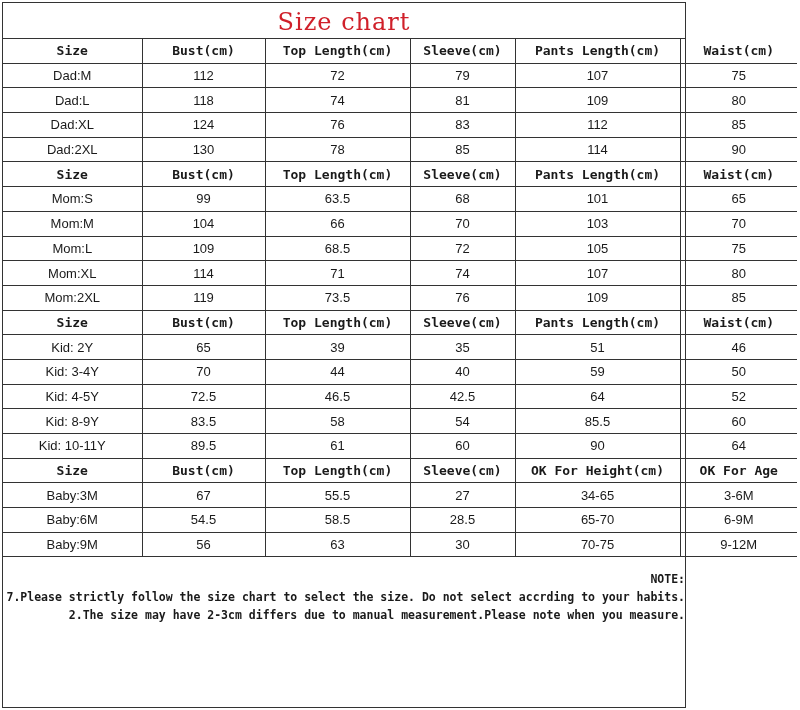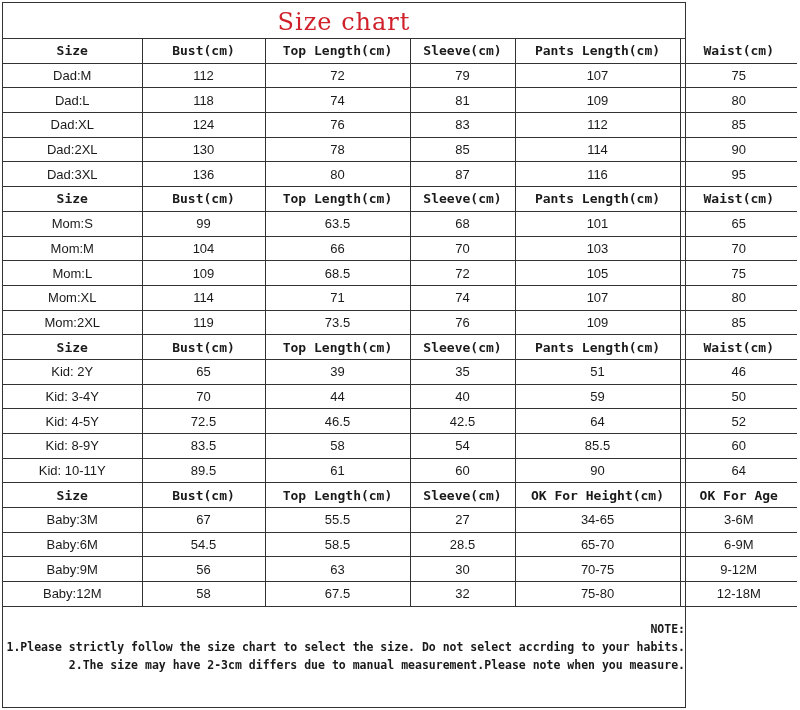--- a/index.html
+++ b/index.html
@@ -63,28 +63,20 @@
           <td>85</td>
         </tr>
         <tr>
           <td>Dad:2XL</td>
           <td>130</td>
           <td>78</td>
           <td>85</td>
           <td>114</td>
           <td>90</td>
         </tr>
-        <tr>
-          <td>Dad:3XL</td>
-          <td>136</td>
-          <td>80</td>
-          <td>87</td>
-          <td>116</td>
-          <td>95</td>
-        </tr>
         <tr class="hdr">
           <td>Size</td>
           <td>Bust(cm)</td>
           <td>Top Length(cm)</td>
           <td>Sleeve(cm)</td>
           <td>Pants Length(cm)</td>
           <td>Waist(cm)</td>
         </tr>
         <tr>
           <td>Mom:S</td>
@@ -199,28 +191,20 @@
           <td>6-9M</td>
         </tr>
         <tr>
           <td>Baby:9M</td>
           <td>56</td>
           <td>63</td>
           <td>30</td>
           <td>70-75</td>
           <td>9-12M</td>
         </tr>
-        <tr>
-          <td>Baby:12M</td>
-          <td>58</td>
-          <td>67.5</td>
-          <td>32</td>
-          <td>75-80</td>
-          <td>12-18M</td>
-        </tr>
       </tbody>
   </table>
   <div class="note">
     <div>NOTE:</div>
-    <div>1.Please strictly follow the size chart to select the size. Do not select accrding to your habits.</div>
+    <div>7.Please strictly follow the size chart to select the size. Do not select accrding to your habits.</div>
     <div class="line2">2.The size may have 2-3cm differs  due to manual measurement.Please note when you measure.</div>
   </div>
 </div>
 
 </body></html>

